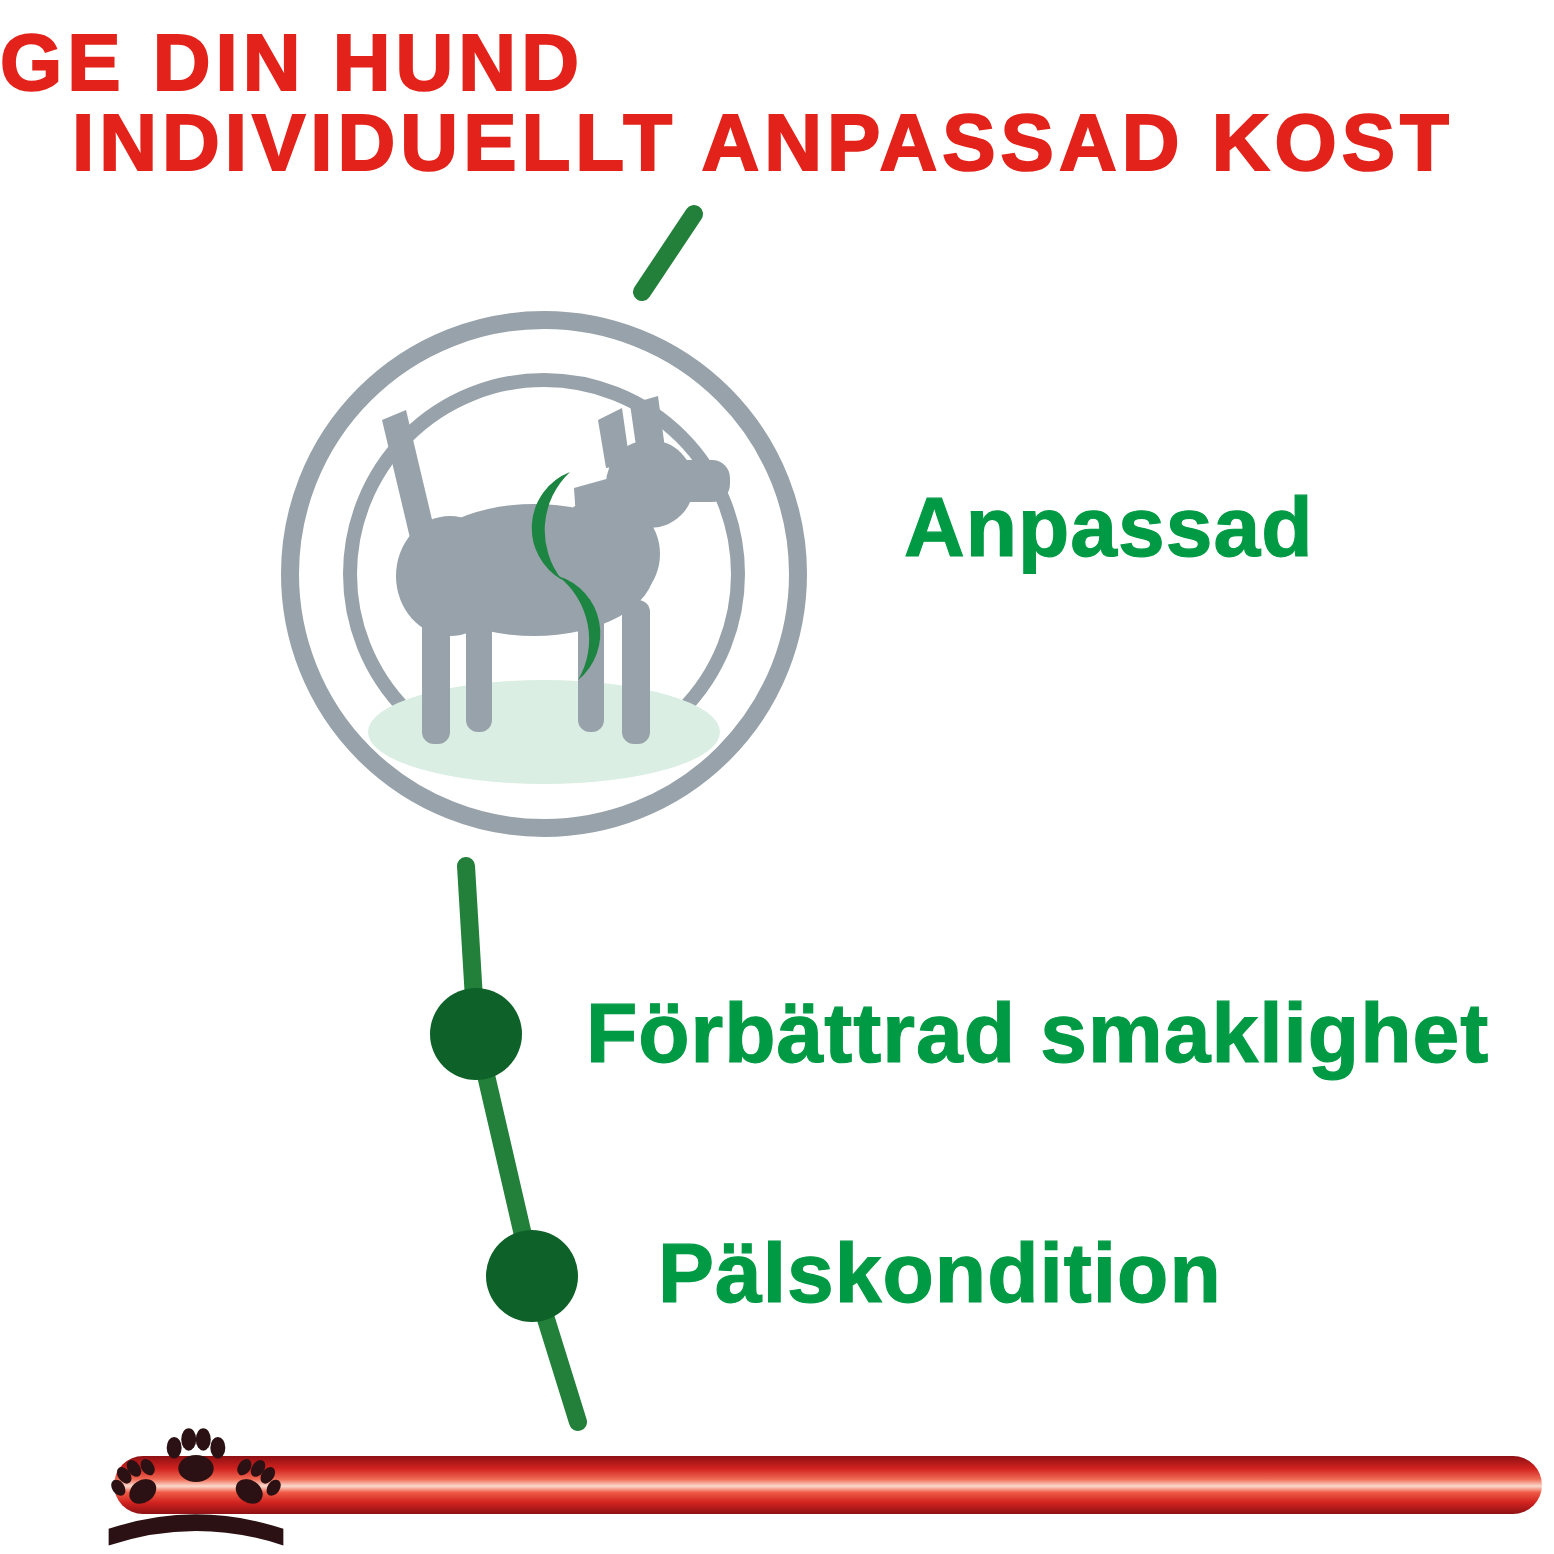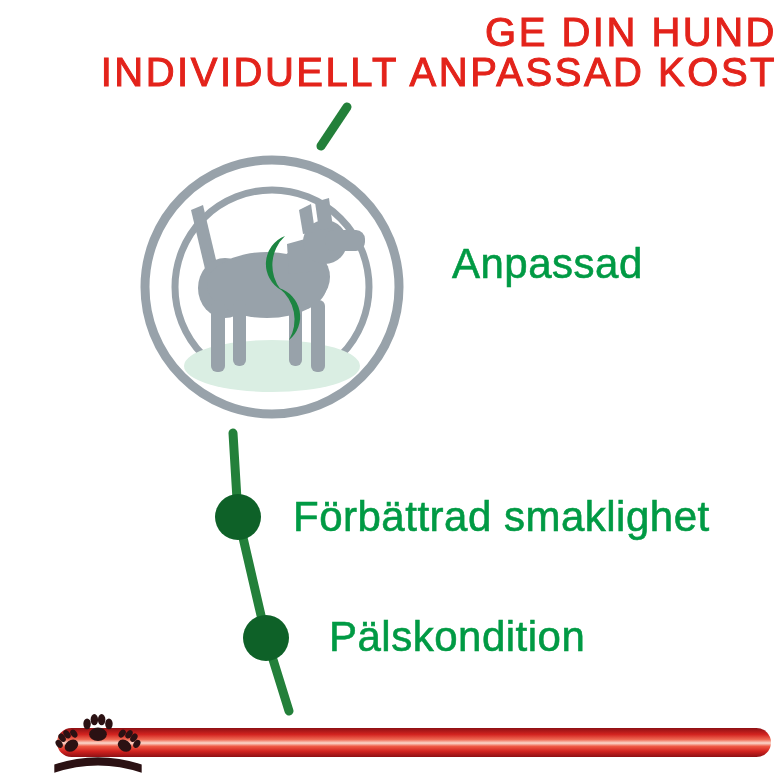--- a/index.html
+++ b/index.html
@@ -7,40 +7,40 @@
   .canvas {
     position:relative;
     width:777px; height:777px;
     background: var(--background, #ffffff);
     font-family: "Liberation Sans", sans-serif;
     overflow:hidden;
   }
   
   .headline {
     position:absolute; top:12px; left:0; right:0;
-    text-align:right;
+    text-align:left;
     color: var(--headline-red, #e3231b);
-    font-weight:400;
+    font-weight:700;
     -webkit-text-stroke: 1px currentColor;
     letter-spacing:2.5px;
   }
   .headline .hl1 { font-size:40px; line-height:40px; }
   .headline .hl2 { font-size:40px; line-height:38px; margin-top:1px;margin-left:36px; }
 
   
   .picto { position:absolute; left:137px; top:152px; width:270px; height:270px; }
 
   
   .overlay { position:absolute; left:0; top:0; width:777px; height:777px; pointer-events:none; }
 
   
   .benefit {
     position:absolute;
     color: var(--benefit-green, #009a44);
-    font-weight:400;
+    font-weight:700;
     -webkit-text-stroke: 0.6px currentColor;
     letter-spacing:0.5px;
     white-space:nowrap;
   }
   .benefit-energy { left:452px; top:243px; font-size:42px; line-height:41px; }
   .benefit-taste  { left:293px; top:494px; font-size:42px; line-height:46px; }
   .benefit-coat   { left:329px; top:614px; font-size:42px; line-height:46px; }
 
   
   .red-bar {

